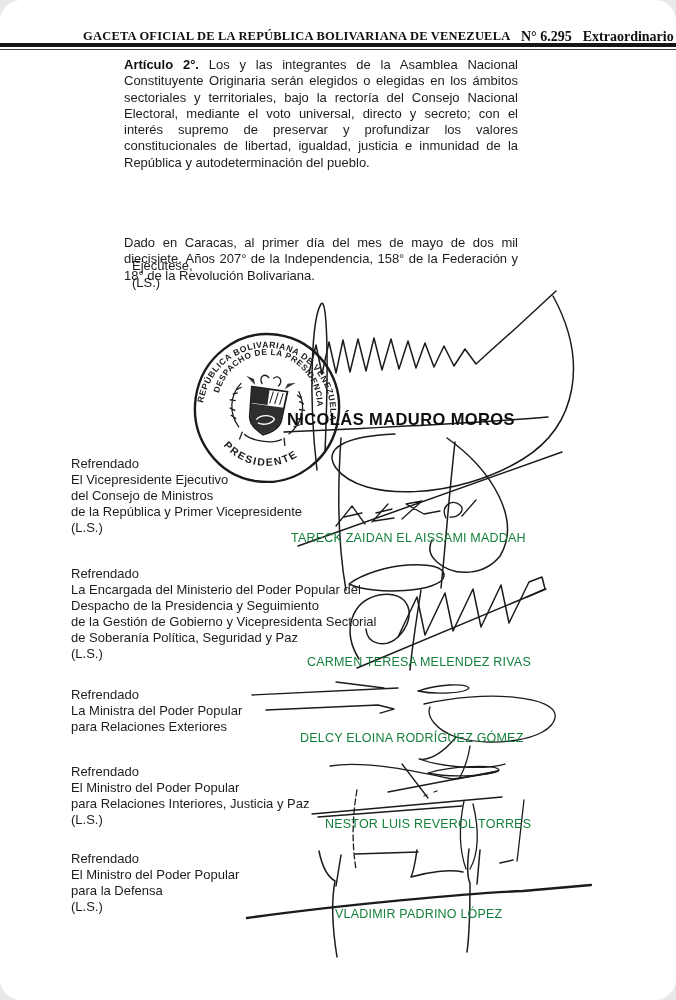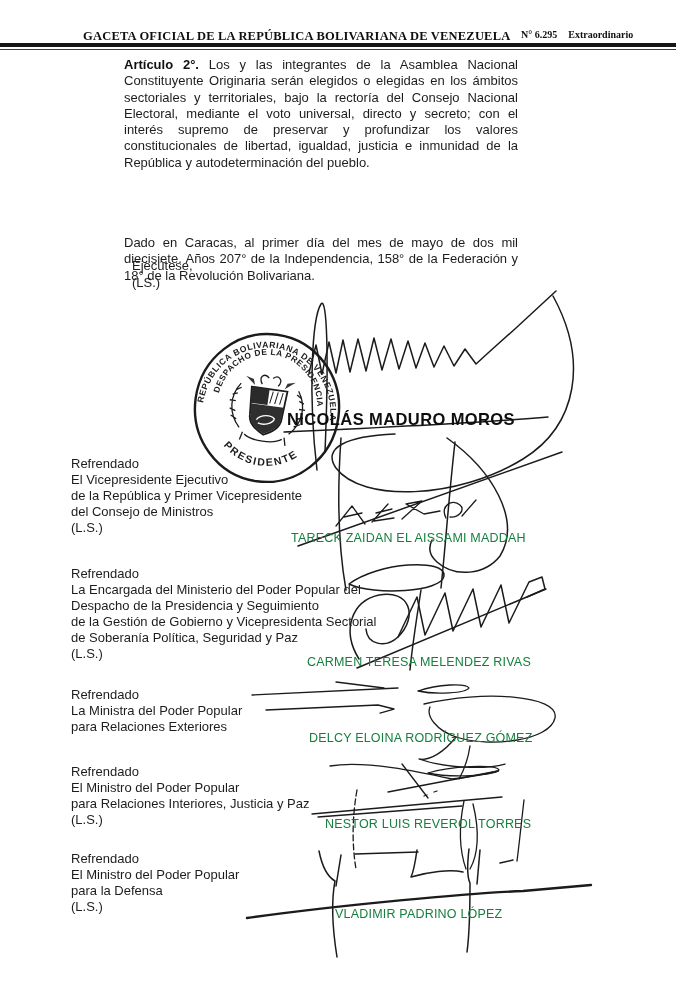--- a/index.html
+++ b/index.html
@@ -1,29 +1,30 @@
 <!DOCTYPE html>
 <html><head>
 <meta charset="utf-8">
 <style>
   html,body{margin:0;padding:0;background:#e9e9e9;}
   .page{
     position:relative;width:676px;height:1000px;background:#ffffff;
     font-family:"Liberation Sans",sans-serif;color:#1c1c1c;overflow:hidden;
     margin:0 auto;
+    border-radius:21px;
   }
   
   .masthead-title{
     position:absolute;left:83px;top:29px;
     font-family:"Liberation Serif",serif;font-weight:bold;font-size:12.5px;
     letter-spacing:.2px;color:#101010;white-space:nowrap;
   }
   .masthead-issue{
     position:absolute;left:521px;top:29px;
-    font-family:"Liberation Serif",serif;font-weight:bold;font-size:10px;
+    font-family:"Liberation Serif",serif;font-weight:bold;font-size:14px;
     color:#101010;white-space:nowrap;
   }
   .masthead-issue .edition{margin-left:11px;}
   .rule-thick{position:absolute;left:0;right:0;top:43px;height:4px;background:#161616;}
   .rule-thin{position:absolute;left:0;right:0;top:48.5px;height:1.8px;background:#3a3a3a;}
   
   .para{
     position:absolute;left:124px;width:394px;
     font-size:13px;line-height:16.3px;text-align:justify;color:#1d1d1d;
   }
@@ -31,21 +32,21 @@
   #article-para{top:57px;}
   #dado-para{top:191px;margin-top:44px;}
   .ejec{position:absolute;left:132px;top:257px;font-size:13px;line-height:17px;}
   
   .ref-block{position:absolute;left:71px;font-size:13px;line-height:16px;color:#1d1d1d;}
   #ref1{top:456px;} #ref2{top:566px;} #ref3{top:687px;} #ref4{top:764px;} #ref5{top:851px;}
   
   .signer{position:absolute;font-size:12.5px;letter-spacing:.2px;color:#15803d;white-space:nowrap;}
   #signer1{left:291px;top:531px;}
   #signer2{left:307px;top:655px;}
-  #signer3{left:300px;top:731px;margin-left:9px;}
+  #signer3{left:300px;top:731px;}
   #signer4{left:325px;top:817px;}
   #signer5{left:335px;top:907px;text-align:center;}
   .president-name{
     position:absolute;left:287px;top:410px;font-size:16.5px;font-weight:bold;
     letter-spacing:.4px;color:#0e0e0e;white-space:nowrap;
   }
   
   .seal{position:absolute;left:192px;top:331px;width:150px;height:152px;}
   .sigs{position:absolute;left:0;top:0;width:676px;height:1000px;pointer-events:none;}
 </style>
@@ -157,22 +158,22 @@
         <path d="M 247,918 C 340,905 470,893 523,891 L 591,885" stroke-width="2.4"></path>
       </g>
     </g>
   </svg>
 
   <div class="president-name">NICOLÁS MADURO MOROS</div>
 
   <div class="ref-block" id="ref1">
     <div>Refrendado</div>
     <div>El Vicepresidente Ejecutivo</div>
+    <div>del Consejo de Ministros</div>
     <div>de la República y Primer Vicepresidente</div>
-    <div>del Consejo de Ministros</div>
     <div>(L.S.)</div>
   </div>
   <div class="ref-block" id="ref2">
     <div>Refrendado</div>
     <div>La Encargada del Ministerio del Poder Popular del</div>
     <div>Despacho de la Presidencia y Seguimiento</div>
     <div>de la Gestión de Gobierno y Vicepresidenta Sectorial</div>
     <div>de Soberanía Política, Seguridad y Paz</div>
     <div>(L.S.)</div>
   </div>

